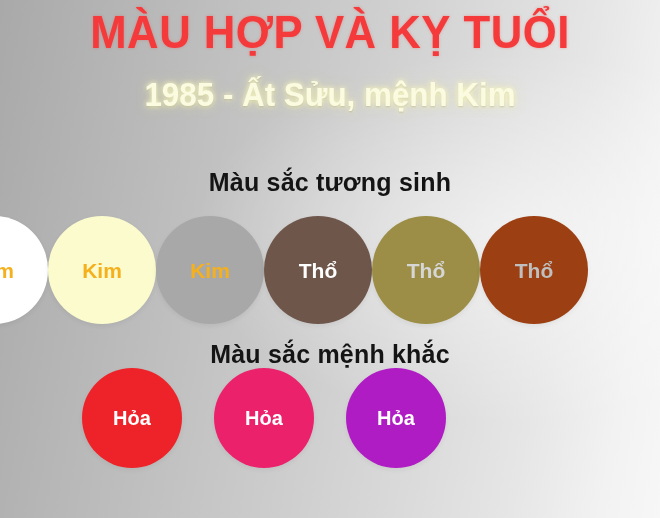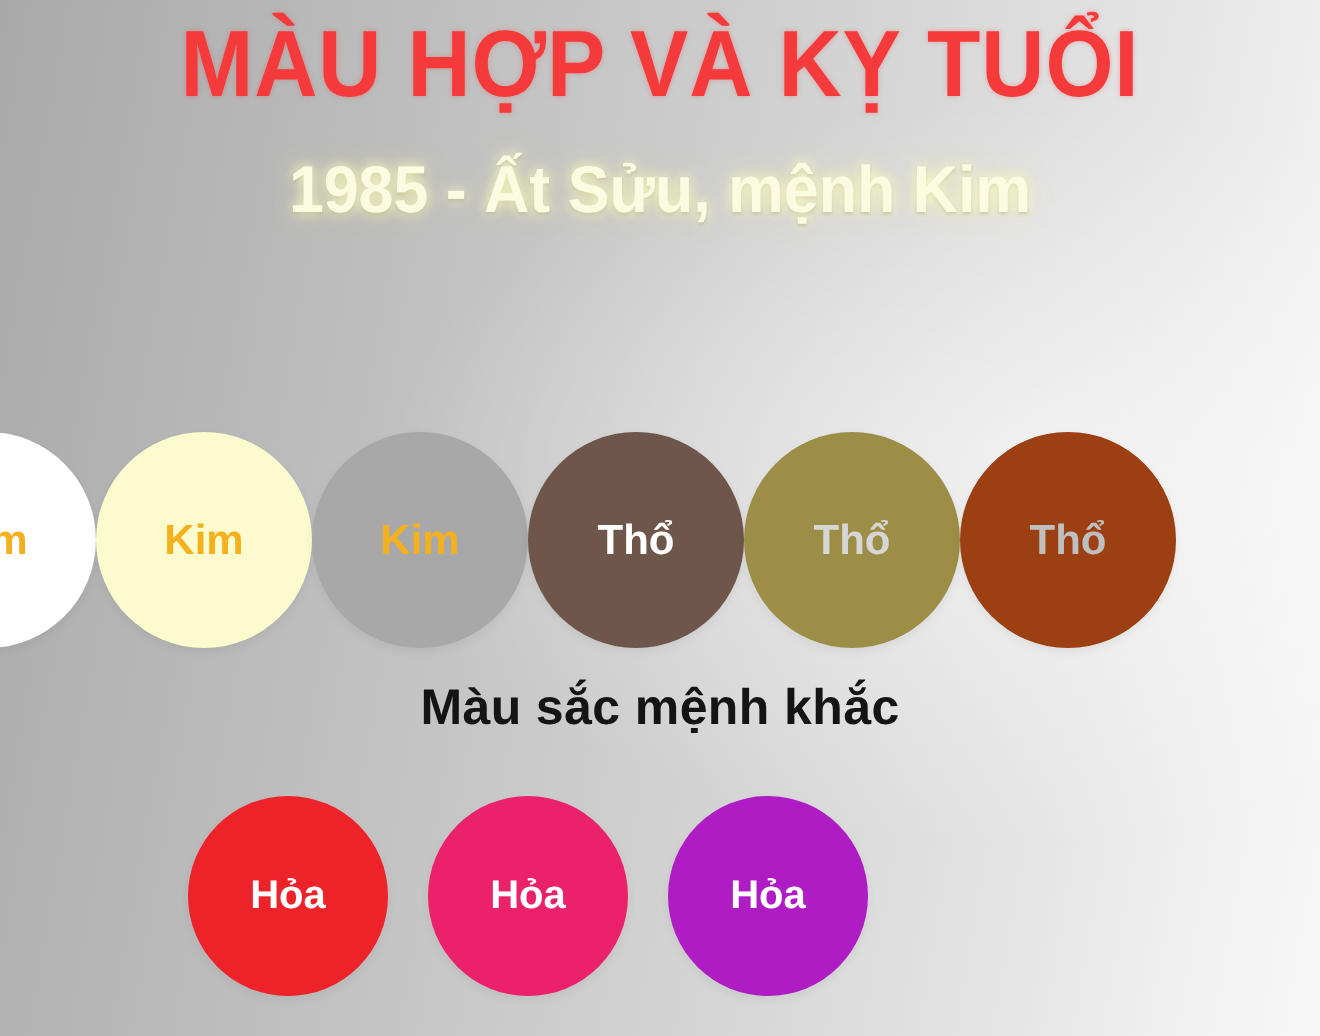--- a/index.html
+++ b/index.html
@@ -74,21 +74,21 @@
 
   
   .row {
     position: absolute;
     left: 0;
     width: 528px;
     display: flex;
     justify-content: center;
   }
   #row-sinh { top: 216px; gap: 0px; }
-  #row-khac { top: 398px; gap: 4px; }
+  #row-khac { top: 368px; gap: 16px; }
 
   .swatch {
     width: 108px;
     height: 108px;
     border-radius: 50%;
     display: flex;
     align-items: center;
     justify-content: center;
     font-size: 21px;
     font-weight: bold;
@@ -109,20 +109,21 @@
 </style>
 </head>
 <body>
 
 <div id="poster">
 
   <div class="title">MÀU HỢP VÀ KỴ TUỔI</div>
 
   <div class="subtitle">1985 - Ất Sửu, mệnh Kim</div>
 
+  <div class="section-heading" id="heading-sinh">Màu sắc tương sinh</div>
 
   <div class="row" id="row-sinh">
     <div class="swatch" style="background-color: rgb(255, 255, 255);">
       <span class="swatch-label" style="color: rgb(245, 176, 30);">Kim</span>
     </div>
     <div class="swatch" style="background-color: rgb(251, 251, 206);">
       <span class="swatch-label" style="color: rgb(245, 176, 30);">Kim</span>
     </div>
     <div class="swatch" style="background-color: rgb(168, 168, 168);">
       <span class="swatch-label" style="color: rgb(245, 176, 30);">Kim</span>

